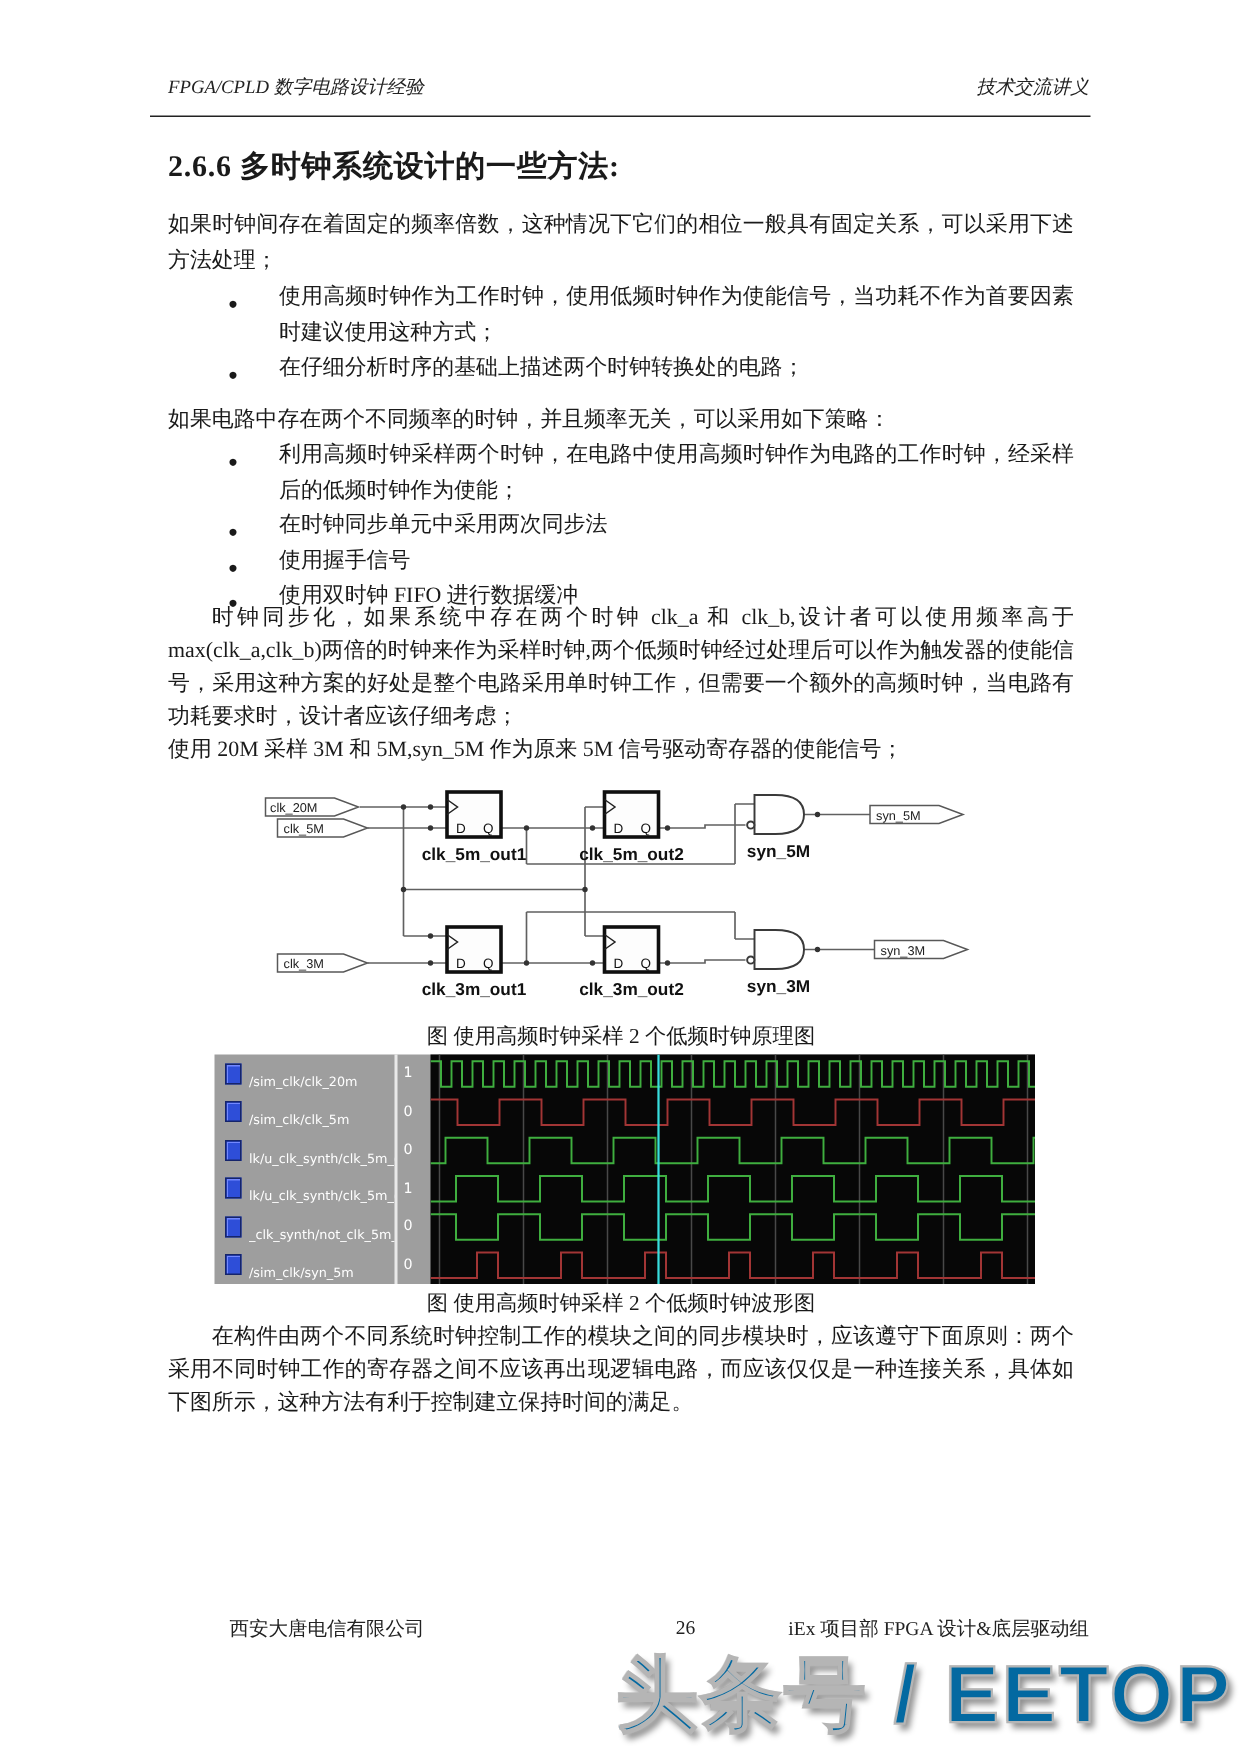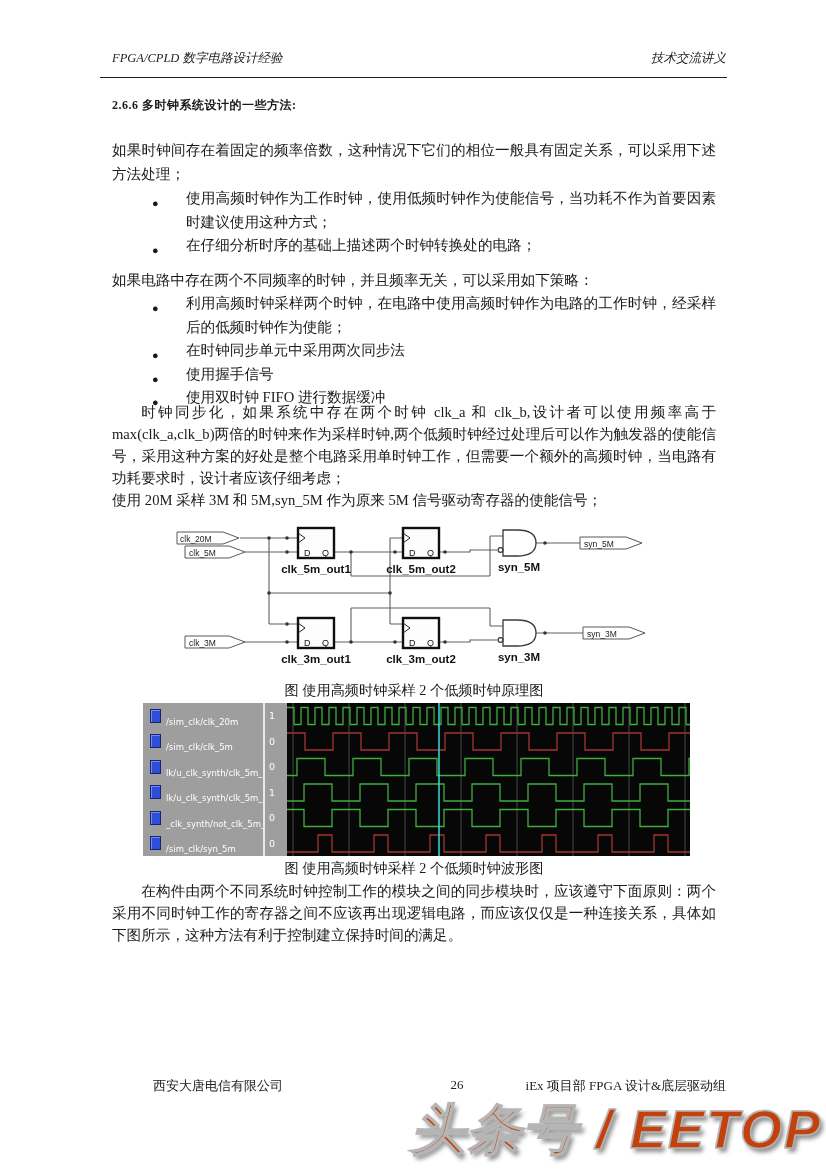--- a/index.html
+++ b/index.html
@@ -2,21 +2,21 @@
 <html><head>
 <meta charset="utf-8">
 <style>
   html,body{margin:0;padding:0;}
   body{width:826px;height:1169px;background:#fff;font-family:"Liberation Serif","DejaVu Serif",serif;color:#1a1a1a;}
   .page{position:absolute;left:0;top:0;width:826px;height:1169px;background:#ffffff;overflow:hidden;}
   .hdr{position:absolute;top:50px;font-size:12.5px;font-style:italic;color:#222;}
   .hdr-left{left:112px;}
   .hdr-right{right:100px;}
   .hdr-rule{position:absolute;left:100px;top:77px;width:627px;border-top:1.7px solid #222;height:0;}
-  .heading{position:absolute;left:112px;top:97px;font-size:12px;font-weight:bold;letter-spacing:.5px;}
+  .heading{position:absolute;left:112px;top:97px;font-size:20px;font-weight:bold;letter-spacing:.5px;}
   .para{position:absolute;left:112px;width:604px;font-size:14.6px;line-height:23.5px;text-align:justify;}
   .lh22{line-height:22px;}
   .indent{text-indent:2em;}
   .bullet{position:absolute;left:112px;width:604px;font-size:14.6px;line-height:23.5px;text-align:justify;padding-left:74px;box-sizing:border-box;}
   .bullet .mark{position:absolute;left:40px;top:5px;font-size:11px;}
   .caption{position:absolute;left:112px;width:604px;text-align:center;font-size:14.2px;}
   .schematic{position:absolute;left:165px;top:518px;}
   .s-wire{stroke:#606060;stroke-width:1.1;fill:none;}
   .s-box{fill:#fdfdfd;stroke:#0f0f0f;stroke-width:2.4;}
   .s-gate{fill:#ffffff;stroke:#3a3a3a;stroke-width:1.3;}
@@ -30,21 +30,21 @@
   .wf-sep{position:absolute;left:120px;top:0;width:2px;height:153px;background:#e9e9e9;}
   .wf-name-row{position:absolute;left:0;width:120px;height:25.5px;display:flex;align-items:center;gap:5px;padding-left:7px;box-sizing:border-box;}
   .wf-icon{width:9px;height:12px;background:#2e4ed8;border:1px solid #15246b;box-shadow:inset 1px 1px 0 #7388ff;flex:none;}
   .wf-label{font-family:"DejaVu Sans","Liberation Sans",sans-serif;font-size:8.5px;color:#fff;white-space:nowrap;overflow:hidden;margin-top:12px;}
   .wf-value{position:absolute;left:122px;width:21px;height:25.5px;line-height:25.5px;font-family:"DejaVu Sans",sans-serif;font-size:9.5px;color:#fff;padding-left:4px;box-sizing:border-box;}
   .wave-svg{position:absolute;left:144px;top:0;background:#070707;}
   .footer{position:absolute;top:1077px;font-size:13px;color:#222;}
   .footer-left{left:112px;margin-left:41px;}
   .footer-page{left:0;width:826px;text-align:center;margin-left:44px;}
   .footer-right{right:100px;}
-  .watermark{position:absolute;right:4px;bottom:2px;font-family:"Liberation Sans","DejaVu Sans",sans-serif;font-weight:bold;font-size:54px;letter-spacing:2px;color:#c2410c;-webkit-text-stroke:1.5px #b5b5b5;text-shadow:3px 4px 4px #8f8f8f,-1px -1px 0 #d8d8d8;white-space:nowrap;font-style:italic;}
+  .watermark{position:absolute;right:4px;bottom:2px;font-family:"Liberation Sans","DejaVu Sans",sans-serif;font-weight:bold;font-size:54px;letter-spacing:2px;color:#0369a1;-webkit-text-stroke:1.5px #b5b5b5;text-shadow:3px 4px 4px #8f8f8f,-1px -1px 0 #d8d8d8;white-space:nowrap;}
 </style>
 </head>
 <body>
 
 <div class="page">
 
   <div class="hdr hdr-left">FPGA/CPLD 数字电路设计经验</div>
   <div class="hdr hdr-right">技术交流讲义</div>
   <div class="hdr-rule"></div>
 

